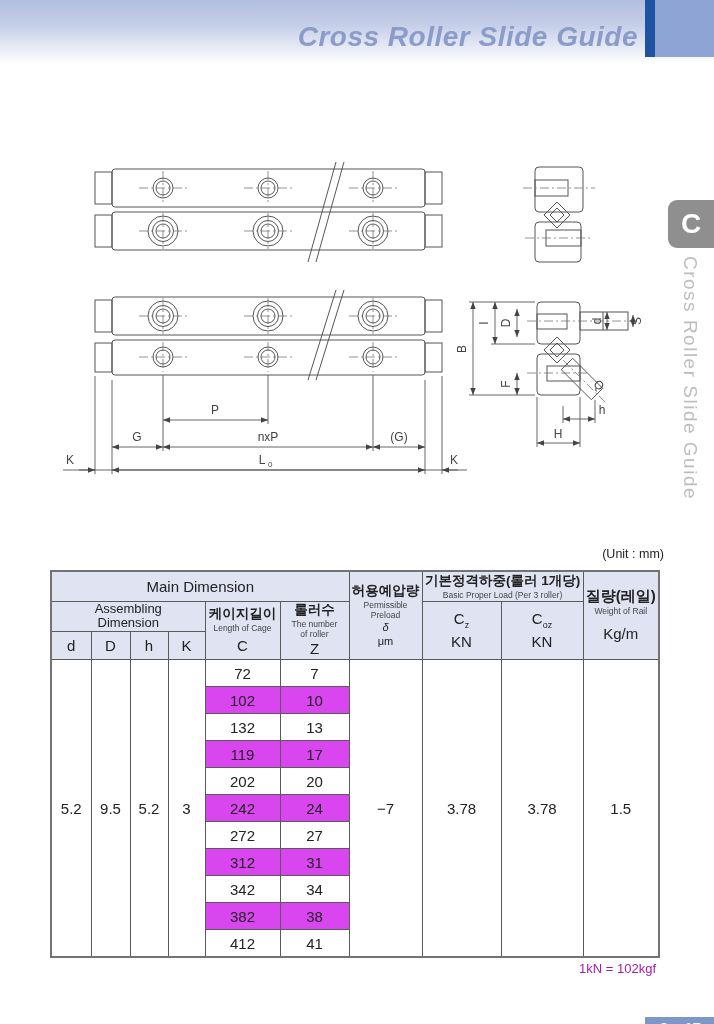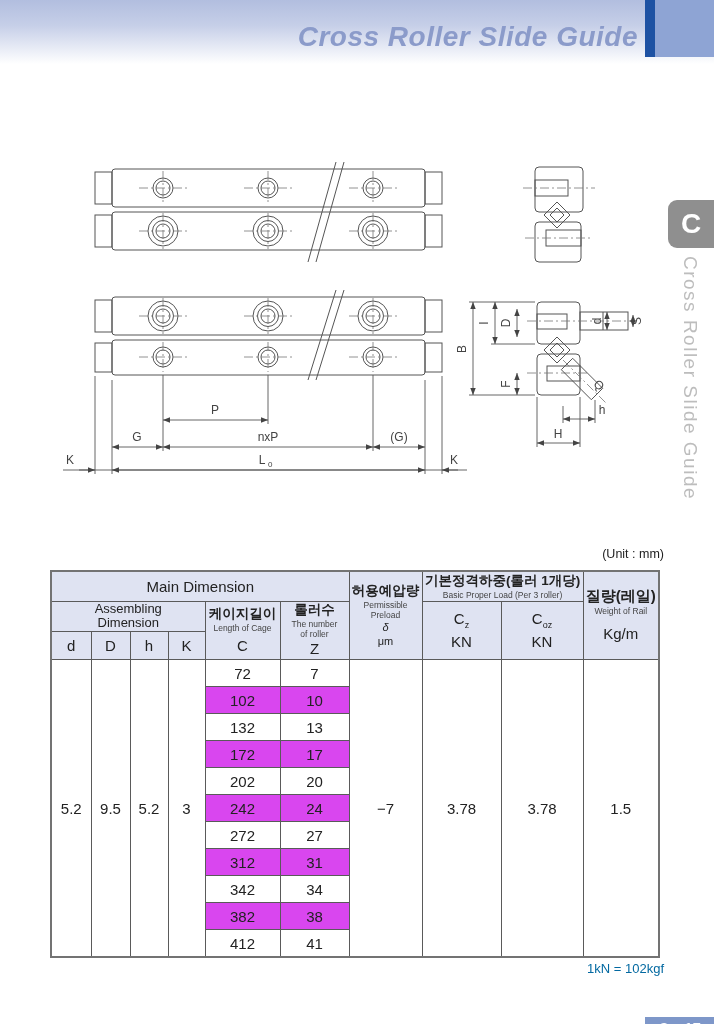--- a/index.html
+++ b/index.html
@@ -37,21 +37,21 @@
   .dim-table td{border:1px solid #5a5a5a;text-align:center;vertical-align:middle;padding:0;}
   .dim-table .hcell{background:#dfe3f2;}
   .ko{font-weight:bold;font-size:13.5px;line-height:1.25;}
   .en{font-size:8.5px;color:#444;line-height:1.2;}
   .big{font-size:15px;line-height:1.3;}
   .sym{font-size:11px;line-height:1.3;}
   .num{font-size:15px;height:27px;}
   .alt{background:#d946ef;}
   sub{font-size:9px;}
 
-  .footnote{position:absolute;top:961px;right:62px;font-size:13px;color:#0369a1;}
+  .footnote{position:absolute;top:961px;right:70px;font-size:13px;color:#a21caf;}
   .page-num{position:absolute;top:996px;left:645px;width:69px;height:20px;background:#7e97c9;
     color:#fff;font-size:13.5px;font-weight:bold;font-style:italic;
     display:flex;align-items:center;justify-content:center;letter-spacing:1px;margin-top:21px;}
 </style>
 </head>
 <body>
 
 <div class="page">
 
   <div class="header-band">
@@ -327,21 +327,21 @@
       </tr>
       <tr class="num">
         <td class="alt">102</td>
         <td class="alt">10</td>
       </tr>
       <tr class="num">
         <td>132</td>
         <td>13</td>
       </tr>
       <tr class="num">
-        <td class="alt">172</td>
+        <td class="alt">119</td>
         <td class="alt">17</td>
       </tr>
       <tr class="num">
         <td>202</td>
         <td>20</td>
       </tr>
       <tr class="num">
         <td class="alt">242</td>
         <td class="alt">24</td>
       </tr>

